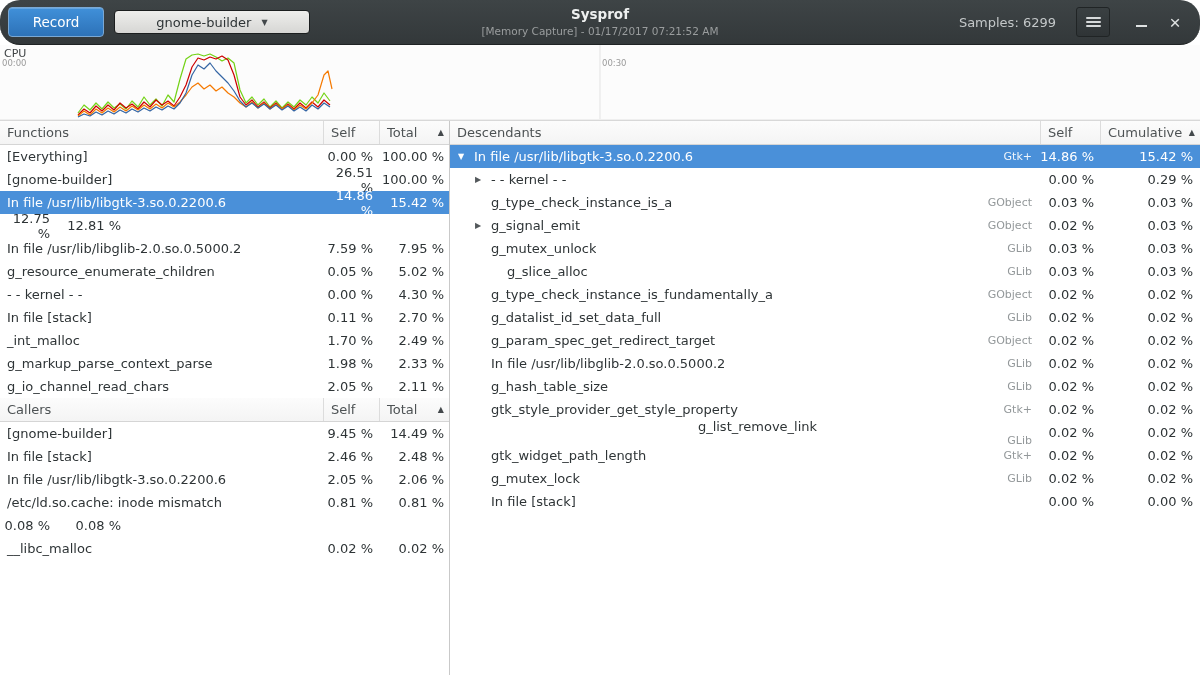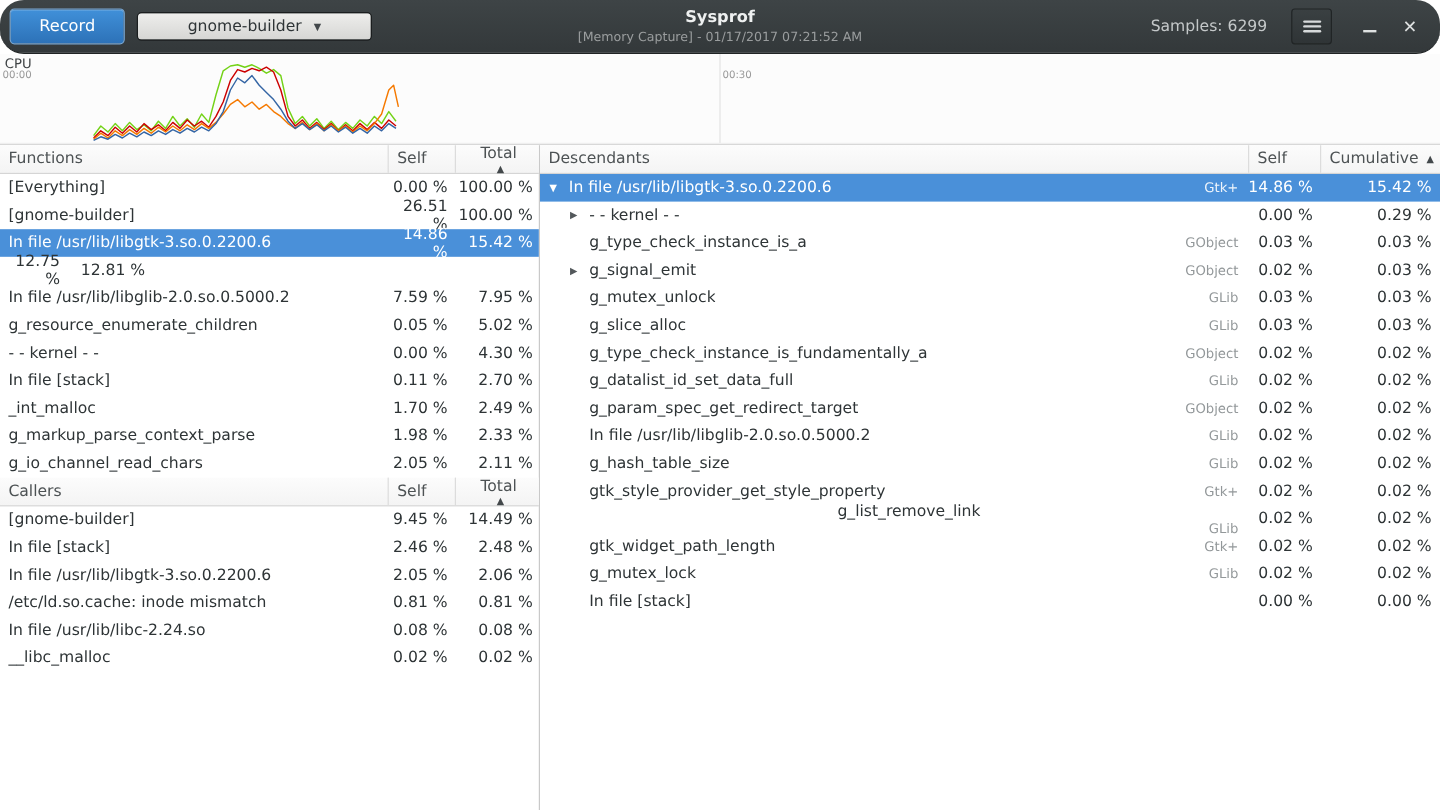--- a/index.html
+++ b/index.html
@@ -73,21 +73,21 @@
   .thead {
     display:flex; height:24px; align-items:stretch;
     background:linear-gradient(#fcfcfc,#f4f4f4);
     border-bottom:1px solid #d5d5d5;
     color:#4d5254; font-size:13px;
   }
   .hc { display:flex; align-items:center; padding-left:7px; cursor:pointer; }
   .hc + .hc { border-left:1px solid #dcdcdc; }
   .hc-name { flex:1; }
   .hc-self  { width:56px; }
-  .hc-total { width:70px; justify-content:space-between; padding-right:5px;flex-direction:column; }
+  .hc-total { width:70px; justify-content:space-between; padding-right:5px; }
   .hc-self-r { width:60px; }
   .hc-cum   { width:100px; justify-content:space-between; padding-right:5px; }
   .sort-arrow { font-size:8px; color:#43484b; margin-left:3px; }
 
   .trow { display:flex; height:23px; align-items:center; font-size:13px; color:#2e3436; cursor:default; }
   .trow.selected { background:#4a90d9; color:#ffffff; }
   .c-name { flex:1; padding-left:7px; overflow:hidden; white-space:nowrap; display:flex; align-items:center; }
   .c-self  { width:56px; text-align:right; padding-right:6px; }
   .c-total { width:70px; text-align:right; padding-right:5px; }
   .c-self-r { width:60px; text-align:right; padding-right:6px; }
@@ -233,21 +233,20 @@
         <span class="c-name">In file /usr/lib/libgtk-3.so.0.2200.6</span>
         <span class="c-self">2.05 %</span>
         <span class="c-total">2.06 %</span>
       </div>
       <div class="trow">
         <span class="c-name">/etc/ld.so.cache: inode mismatch</span>
         <span class="c-self">0.81 %</span>
         <span class="c-total">0.81 %</span>
       </div>
       <div class="trow">
-        <span class="c-name">In file /usr/lib/libc-2.24.so</span>
         <span class="c-self">0.08 %</span>
         <span class="c-total">0.08 %</span>
       </div>
       <div class="trow">
         <span class="c-name">__libc_malloc</span>
         <span class="c-self">0.02 %</span>
         <span class="c-total">0.02 %</span>
       </div>
     </div>
 </div>
@@ -301,21 +300,21 @@
       <div class="trow">
         <span class="c-name" style="padding-left: 25px;">
           <span class="expander"></span>
           <span class="fn-label">g_mutex_unlock</span>
           <span class="lib-label">GLib</span>
         </span>
         <span class="c-self-r">0.03 %</span>
         <span class="c-cum">0.03 %</span>
       </div>
       <div class="trow">
-        <span class="c-name" style="padding-left: 25px;">
+        <span class="c-name" style="padding-left: 25px; gap: 16px;">
           <span class="expander"></span>
           <span class="fn-label">g_slice_alloc</span>
           <span class="lib-label">GLib</span>
         </span>
         <span class="c-self-r">0.03 %</span>
         <span class="c-cum">0.03 %</span>
       </div>
       <div class="trow">
         <span class="c-name" style="padding-left: 25px;">
           <span class="expander"></span>

